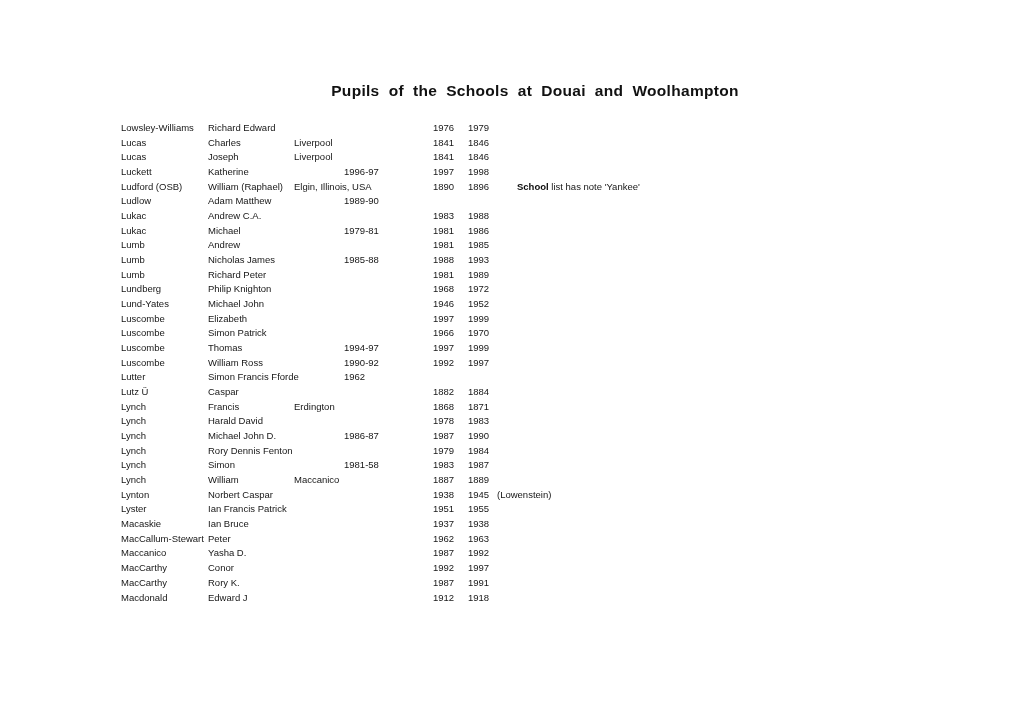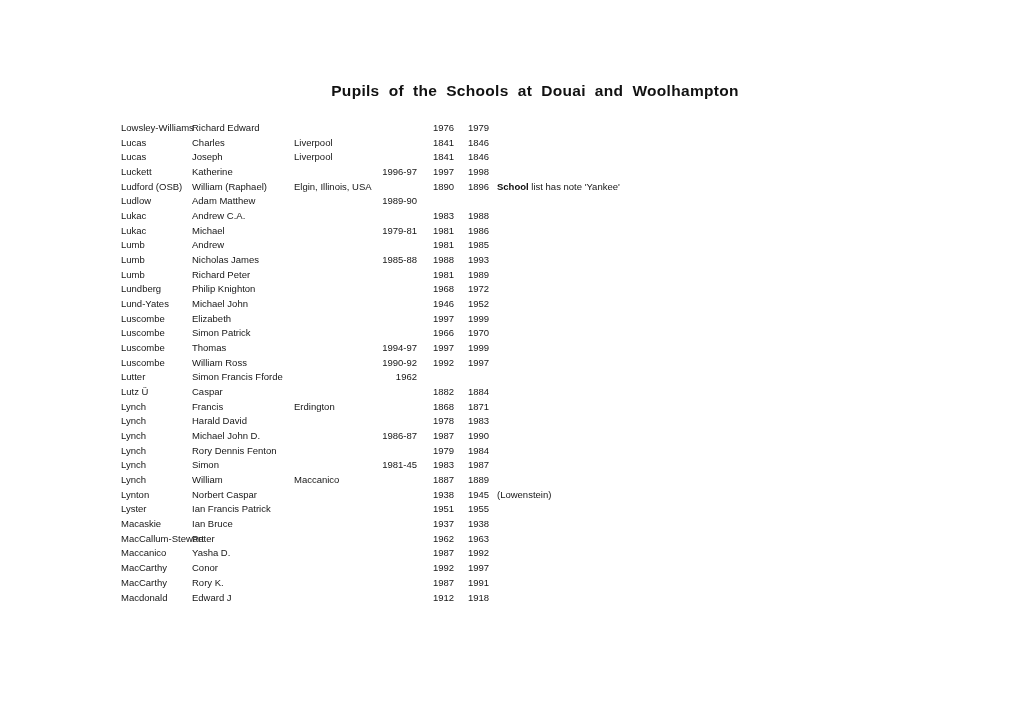--- a/index.html
+++ b/index.html
@@ -43,27 +43,27 @@
   }
   .cell {
     position: absolute;
     top: 0;
     white-space: nowrap;
     font-size: 9.5px;
     line-height: 14.68px;
     color: #161616;
   }
   .c0 { left: 121px; }
-  .c1 { left: 192px; }
+  .c1 { left: 208px; }
   .c2 { left: 294px; }
-  .c3 { left: 344px; width: 73px; text-align: right; }
+  .c3 { left: 344px; width: 73px; text-align: left; }
   .c4 { left: 433px; }
   .c5 { left: 468px; }
   .c6 { left: 497px; }
-  .cell b { font-weight: 700; color: #0d0d0d; }
+  .cell b { font-weight: 700; color: #0d0d0d; margin-left: 20px; }
 </style>
 </head>
 <body>
 
 <div class="page">
   <h1 class="title">Pupils of the Schools at Douai and Woolhampton</h1>
   <div class="rows" id="rows">
       <div class="row">
         <span class="cell c0">Lowsley-Williams</span>
         <span class="cell c1">Richard Edward</span>
@@ -207,21 +207,21 @@
       </div>
       <div class="row">
         <span class="cell c0">Lynch</span>
         <span class="cell c1">Rory Dennis Fenton</span>
         <span class="cell c4">1979</span>
         <span class="cell c5">1984</span>
       </div>
       <div class="row">
         <span class="cell c0">Lynch</span>
         <span class="cell c1">Simon</span>
-        <span class="cell c3">1981-45</span>
+        <span class="cell c3">1981-58</span>
         <span class="cell c4">1983</span>
         <span class="cell c5">1987</span>
       </div>
       <div class="row">
         <span class="cell c0">Lynch</span>
         <span class="cell c1">William</span>
         <span class="cell c2">Maccanico</span>
         <span class="cell c4">1887</span>
         <span class="cell c5">1889</span>
       </div>

